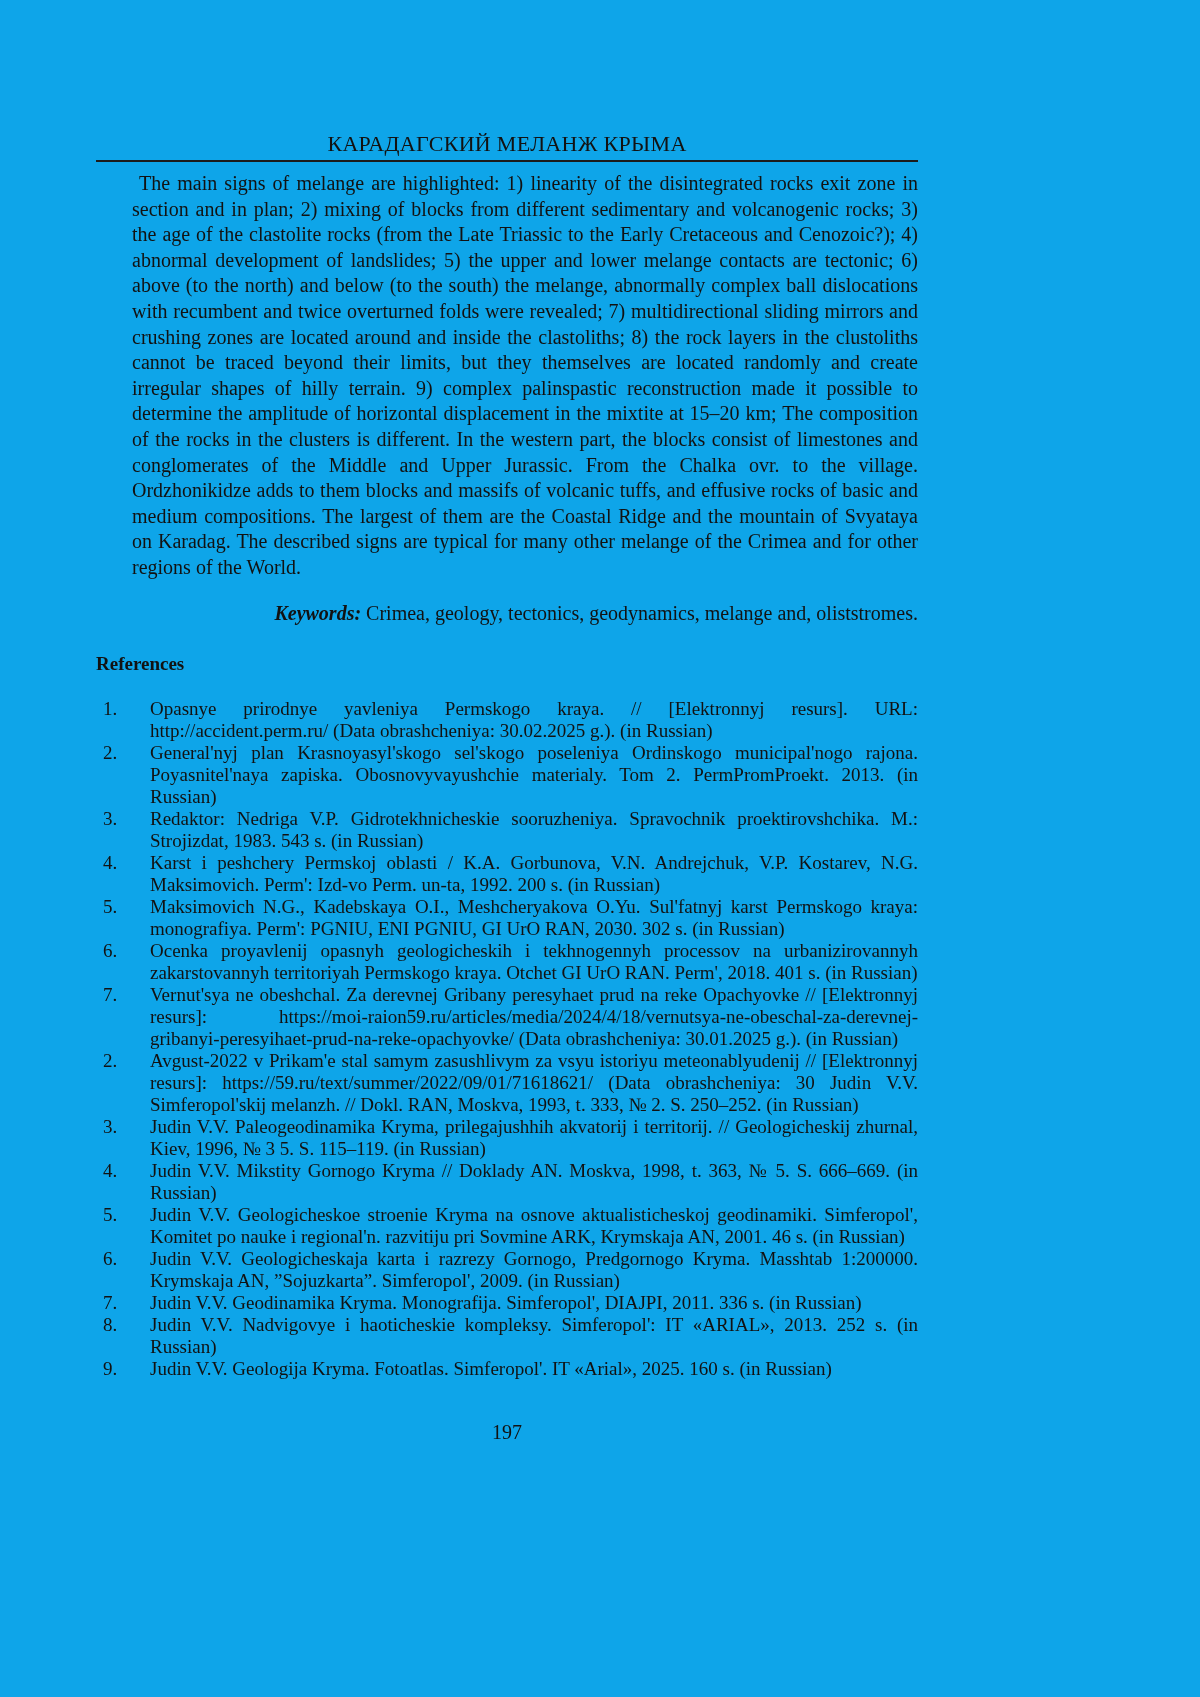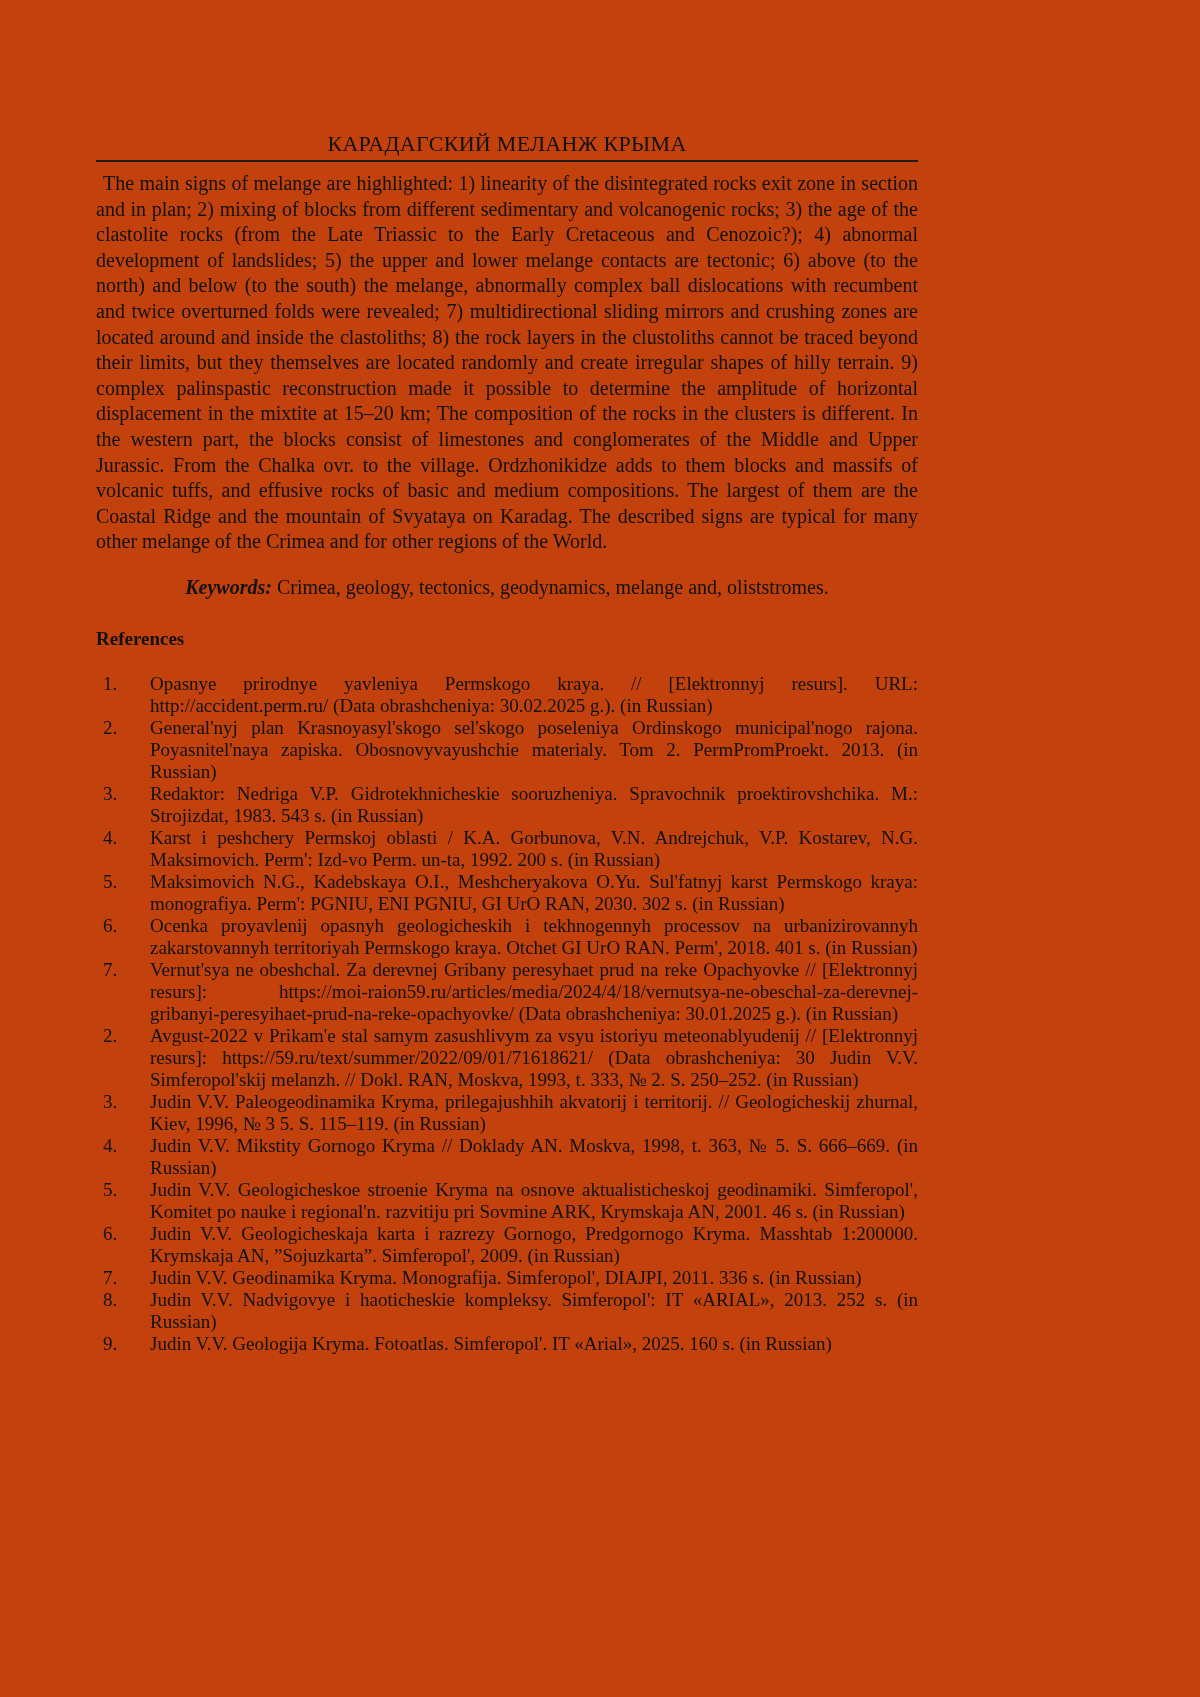--- a/index.html
+++ b/index.html
@@ -13,21 +13,21 @@
     position: relative;
     overflow: hidden;
     font-family: "Liberation Serif", "DejaVu Serif", serif;
     color: #121212;
   }
   .sheet {
     position: absolute;
     left: 0; top: 0;
     width: 1200px;
     height: 1697px;
-    background: #c2410c;
+    background: #0ea5e9;
   }
   .column {
     position: absolute;
     left: 96px;
     top: 0;
     width: 822px;
   }
   .doc-title {
     margin-top: 131px;
     font-size: 22px;
@@ -41,26 +41,27 @@
     border: none;
     border-bottom: 2.5px solid #1c1c1c;
     height: 0;
   }
   .abstract {
     margin-top: 9px;
     font-size: 20px;
     line-height: 25.6px;
     text-align: justify;
     text-indent: 7px;
+    margin-left: 36px;
   }
   .keywords-line {
     margin: 0;
     font-size: 20px;
     line-height: 25.6px;
-    text-align: center;
+    text-align: right;
   }
   .keywords-line .kw-label {
     font-weight: bold;
     font-style: italic;
   }
   .refs-heading {
     margin-top: 26px;
     font-size: 19px;
     line-height: 23px;
     font-weight: bold;
@@ -162,15 +163,16 @@
         <div class="ref-item">
     <span class="ref-num">8.</span>
     <span class="ref-text">Judin V.V. Nadvigovye i haoticheskie kompleksy. Simferopol': IT «ARIAL», 2013. 252 s. (in Russian)</span>
   </div>
         <div class="ref-item">
     <span class="ref-num">9.</span>
     <span class="ref-text">Judin V.V. Geologija Kryma. Fotoatlas. Simferopol'. IT «Arial», 2025. 160 s. (in Russian)</span>
   </div>
       </div>
 
+    <div class="page-number">197</div>
 
   </div>
 </div>
 
 </body></html>

